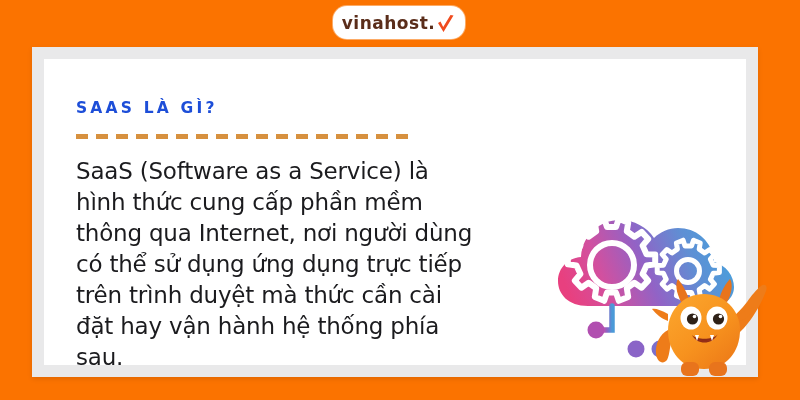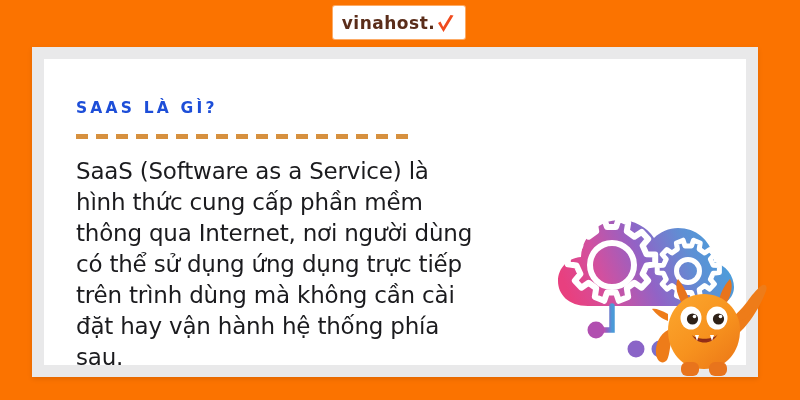--- a/index.html
+++ b/index.html
@@ -9,21 +9,21 @@
     background:#fb7300;
     position:relative;
   }
 
   
   #logo-pill{
     position:absolute;
     left:333px; top:6px;
     width:132px; height:33px;
     background:#ffffff;
-    border-radius:2px;
+    border-radius:14px;
     display:flex; align-items:center; justify-content:center;
     box-shadow:0 0 0 1px rgba(255,255,255,.4);
     z-index:6;
   }
   #logo-text{
     font-size:17px;
     font-weight:bold;
     letter-spacing:.5px;
     color:#5a2d1a;
     font-family:"DejaVu Sans", sans-serif;
@@ -110,21 +110,21 @@
     <path d="M2 9 L7.5 18 L17.5 1.5 L14.5 1 L7.2 13 L4.5 7.5 Z" fill="#f04b1e"></path>
   </svg>
 </div>
 
 <div id="card-frame">
   <div id="card-inner">
 
     <div id="content">
       <div id="eyebrow-heading">SAAS LÀ GÌ?</div>
       <div id="divider"></div>
-      <div id="body-paragraph">SaaS (Software as a Service) là hình thức cung cấp phần mềm thông qua Internet, nơi người dùng có thể sử dụng ứng dụng trực tiếp trên trình dùng mà không cần cài đặt hay vận hành hệ thống phía sau.</div>
+      <div id="body-paragraph">SaaS (Software as a Service) là hình thức cung cấp phần mềm thông qua Internet, nơi người dùng có thể sử dụng ứng dụng trực tiếp trên trình duyệt mà thức cần cài đặt hay vận hành hệ thống phía sau.</div>
     </div>
 
     <svg id="cloud-illustration" viewBox="0 0 200 180">
       <defs>
         <linearGradient id="cloudGrad" x1="0" y1="0.55" x2="1" y2="0.35">
           <stop offset="0%" stop-color="#e8407f"></stop>
           <stop offset="22%" stop-color="#d2509f"></stop>
           <stop offset="48%" stop-color="#9163c6"></stop>
           <stop offset="75%" stop-color="#5f8fd4"></stop>
           <stop offset="100%" stop-color="#45a2dd"></stop>

